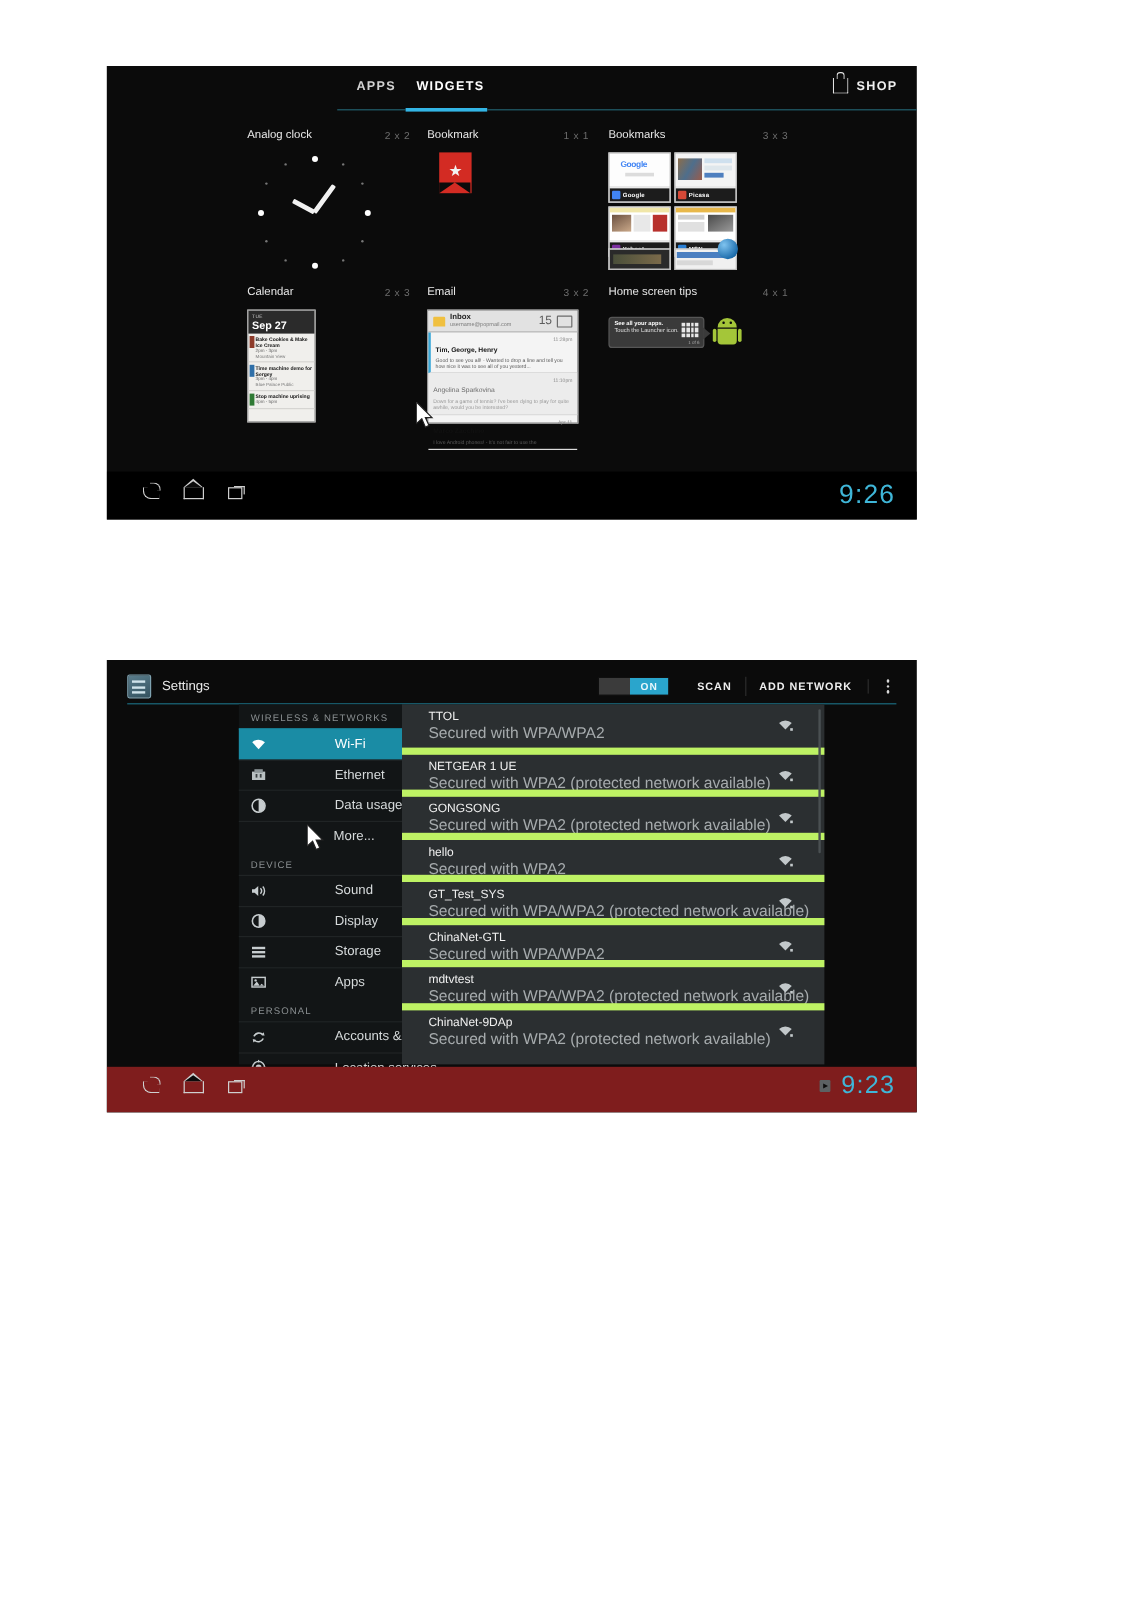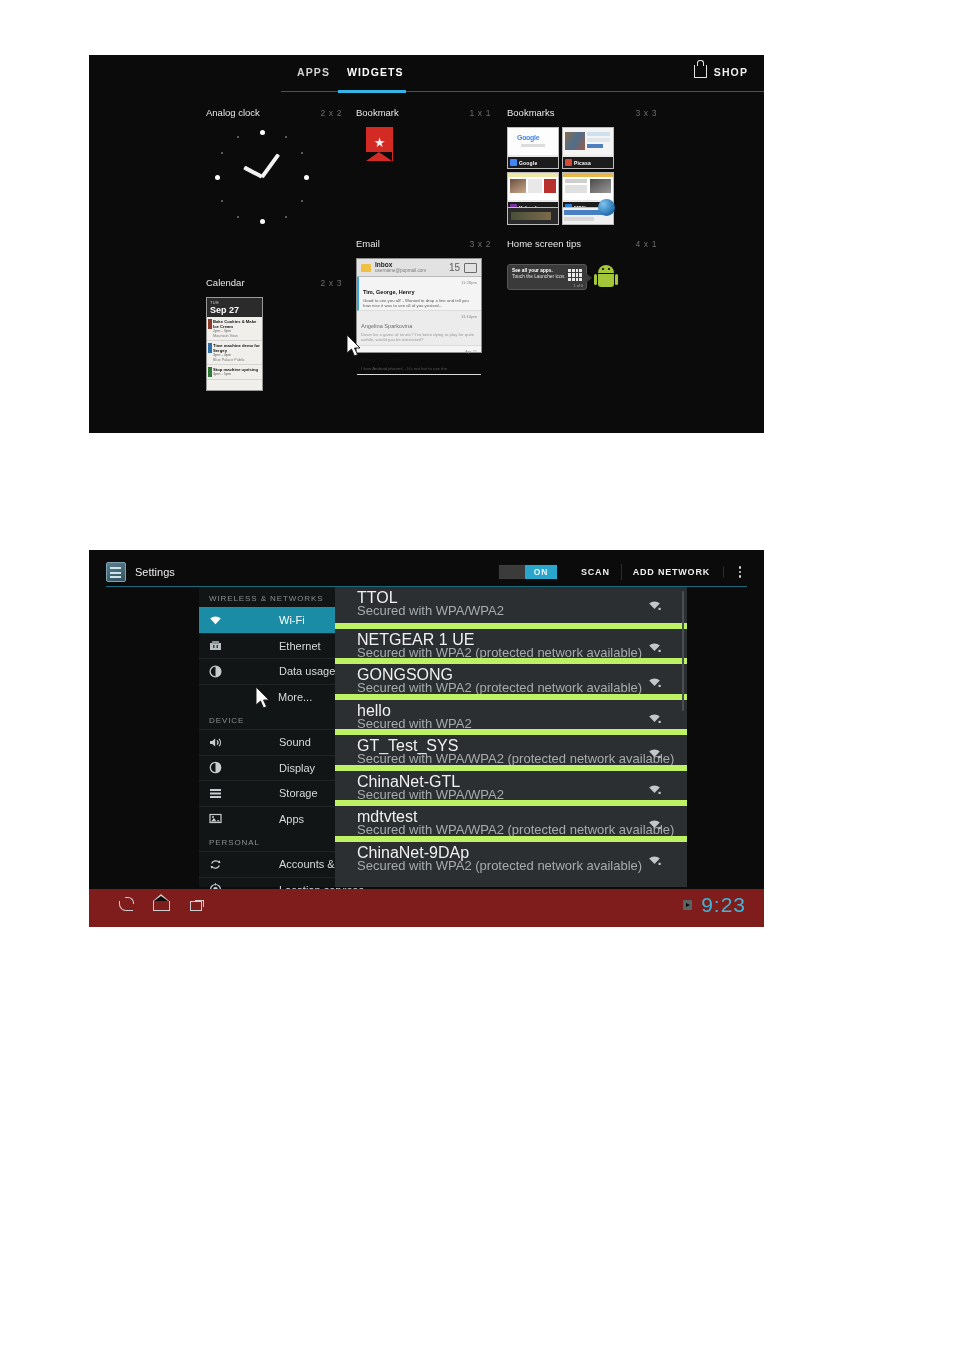--- a/index.html
+++ b/index.html
@@ -336,21 +336,21 @@
 
   .s-list {
     position: absolute; left: 229px; top: 0; width: 352px; height: 300px;
     background: #2b2f31;
   }
   .s-net {
     position: relative; height: 35.5px; padding: 4px 0 0 22px;
     box-sizing: border-box; border-top: 6px solid #bef264;
   }
   .s-net:first-child { border-top: none; }
-  .s-net-name { font-size: 16px; color: #f0f0f0; display: block; line-height: 14px; }
+  .s-net-name { font-size: 10px; color: #f0f0f0; display: block; line-height: 14px; }
   .s-net-sec { font-size: 13px; color: #a6abad; display: block; line-height: 11px; }
   .s-wifi-ico {
     position: absolute; right: 26px; top: 10px; width: 13px; height: 10px;
   }
 
   .s-scroll {
     position: absolute; right: 3px; top: 4px; width: 2px; height: 120px;
     background: #4a5052; border-radius: 1px;
   }
 
@@ -492,21 +492,21 @@
             <div class="bm-tile-img" style="background:#f0f0f0; height:16px;">
               <div style="position:absolute;left:1px;top:2px;width:46px;height:5px;background:#4a7fc1;"></div>
               <div style="position:absolute;left:1px;top:9px;width:30px;height:4px;background:#d8d8d8;"></div>
             </div>
           </div>
           <div class="bm-globe"></div>
         </div>
       </div>
     </div>
 
-    <div class="w-cell" style="left:117px; top:183px; width:136px;margin-top:39px;">
+    <div class="w-cell" style="left:117px; top:183px; width:136px;">
       <div class="w-cell-head">
         <span class="w-cell-title">Calendar</span>
         <span class="w-cell-size">2 x 3</span>
       </div>
       <div class="w-cell-body">
         <div class="cal">
           <div class="cal-hd">
             <span class="cal-dow">TUE</span>
             <span class="cal-date">Sep 27</span>
           </div>
@@ -603,20 +603,28 @@
         </div>
       </div>
     </div>
 
     <div class="cursor" style="left:258px; top:280px;">
       <svg width="16" height="24" viewBox="0 0 16 24">
         <polygon points="0,0 0,18 4.5,14 7.5,21 10.5,19.5 7.5,13 13,13" fill="#ffffff" stroke="#222222" stroke-width="1"></polygon>
       </svg>
     </div>
 
+    <div class="navbar">
+      <div class="nav-icons">
+        <span class="ic-back"></span>
+        <span class="ic-home"></span>
+        <span class="ic-recents"></span>
+      </div>
+      <div class="nav-clock">9:26</div>
+    </div>
   </div>
 
   <div class="shot2">
 
     <div class="s-actionbar">
       <span class="s-app-icon"></span>
       <span class="s-title">Settings</span>
       <span class="s-spacer"></span>
       <span class="s-toggle">
         <span class="s-toggle-off"></span>

